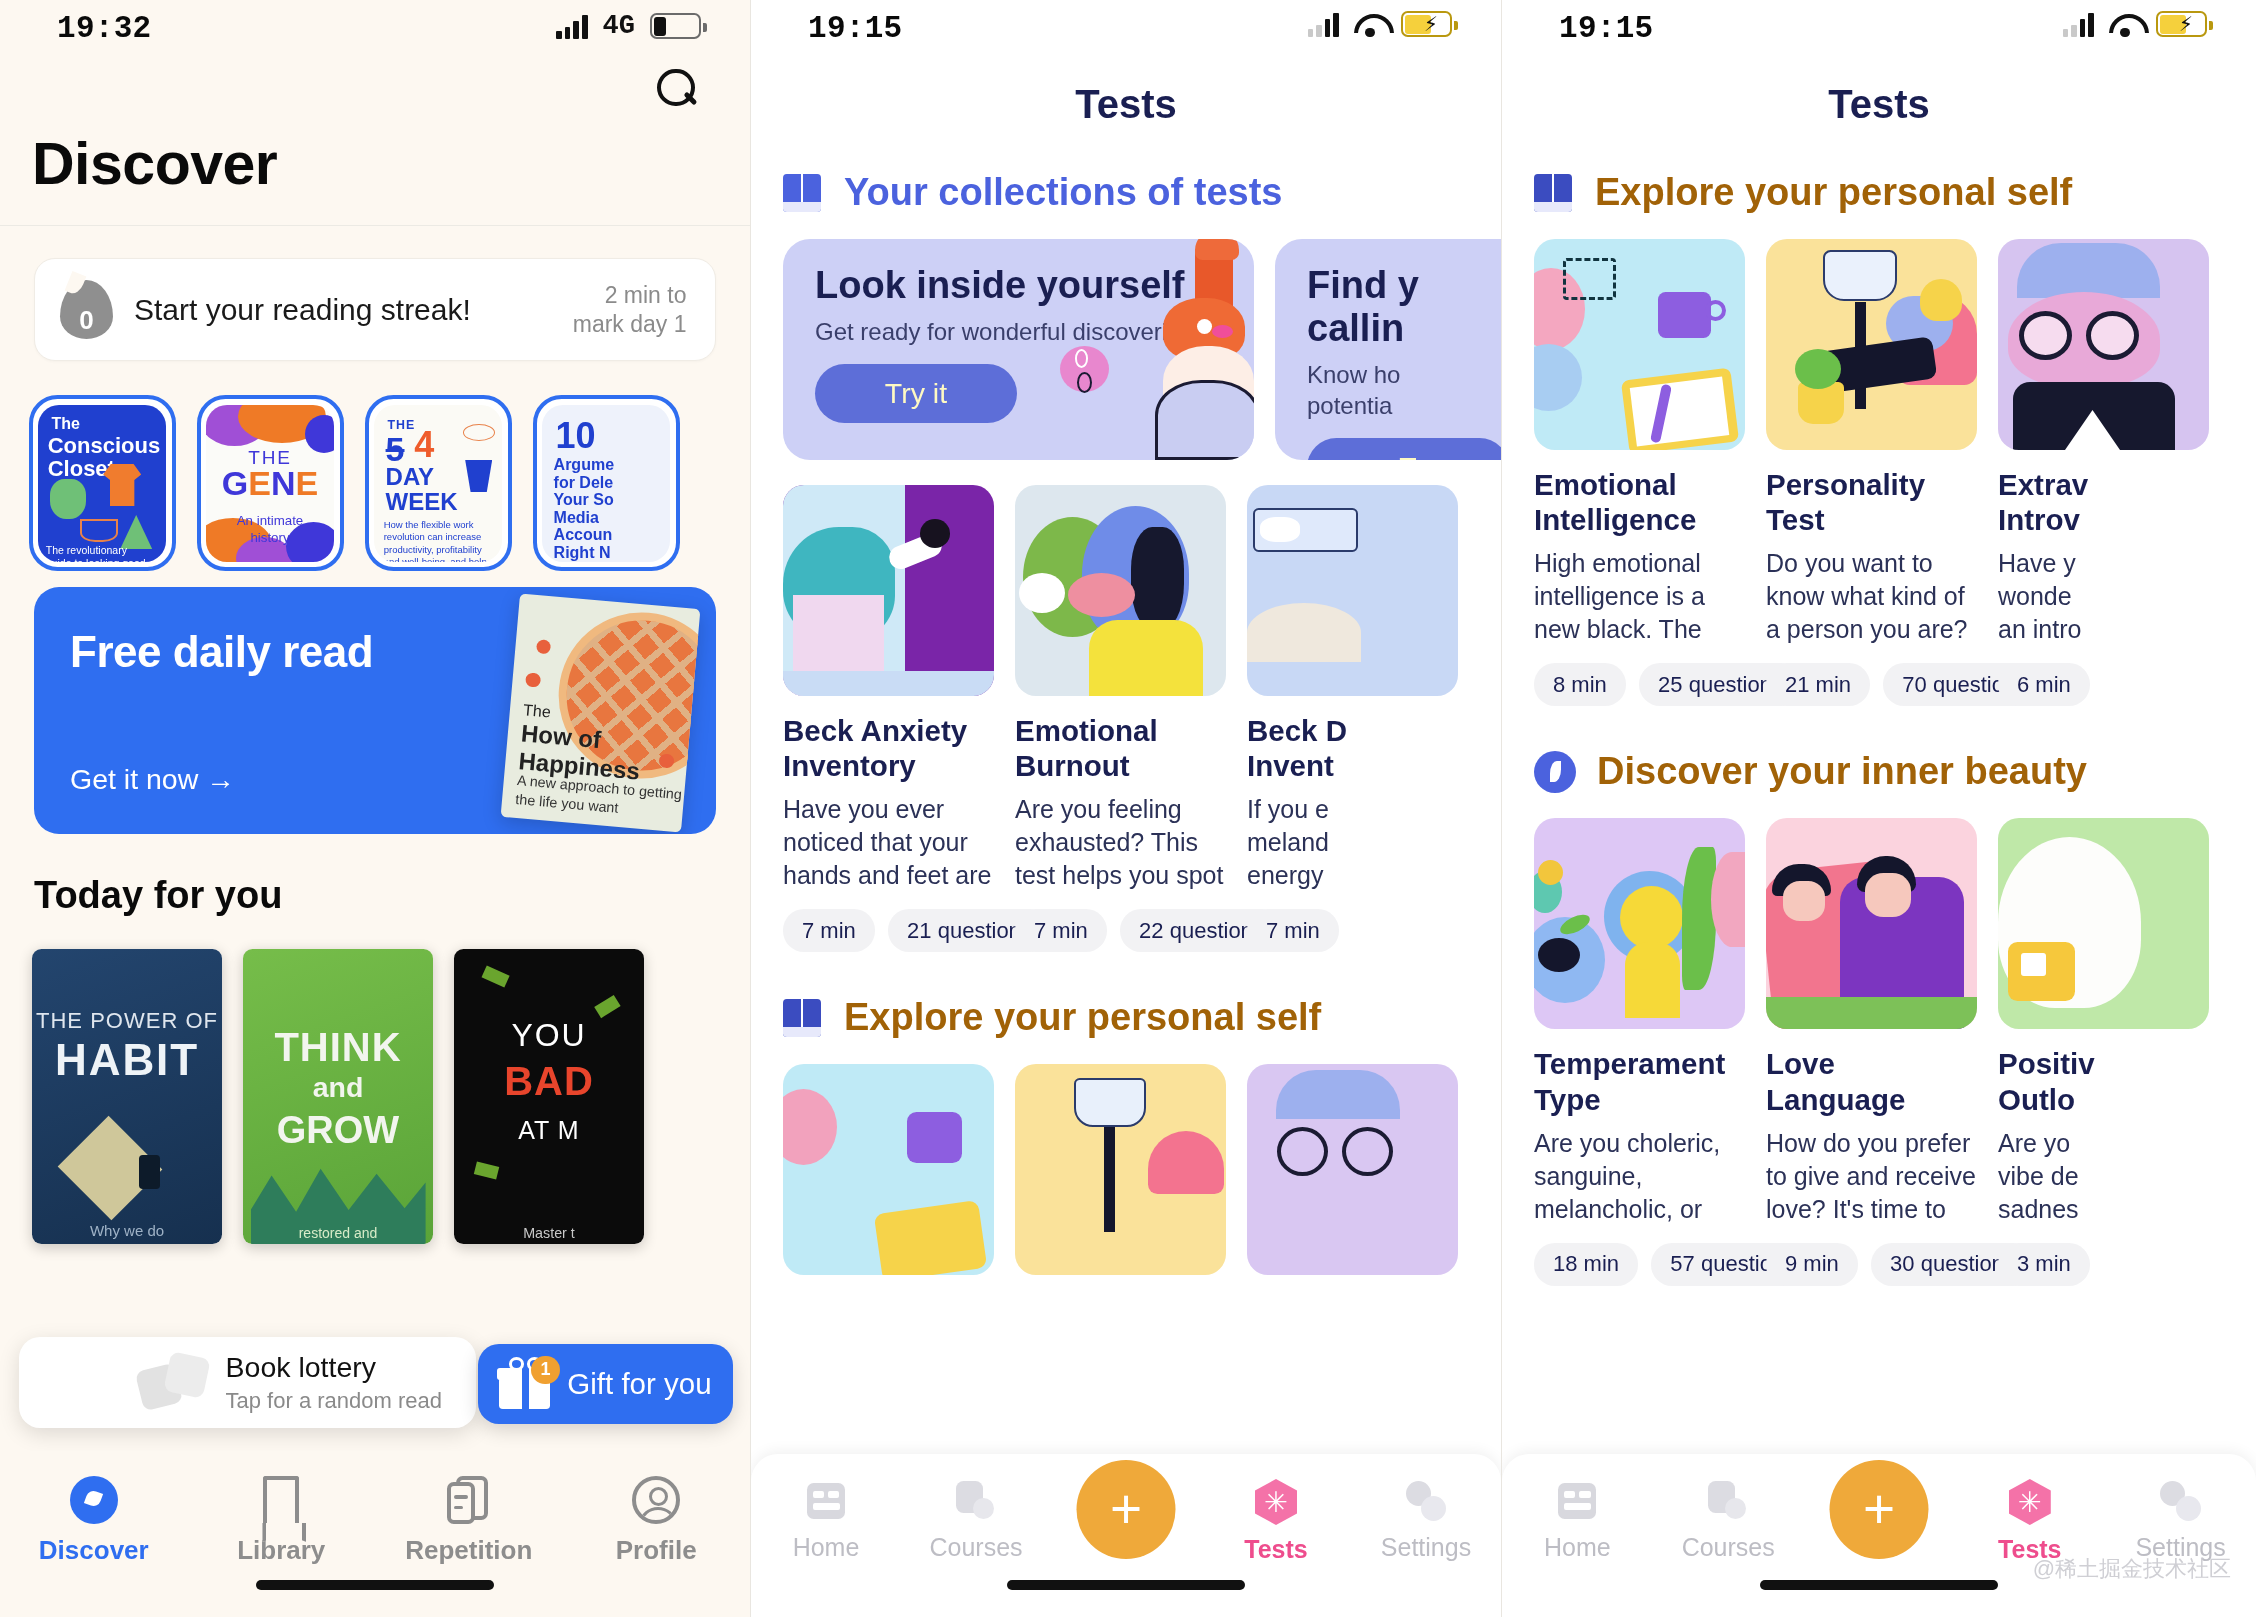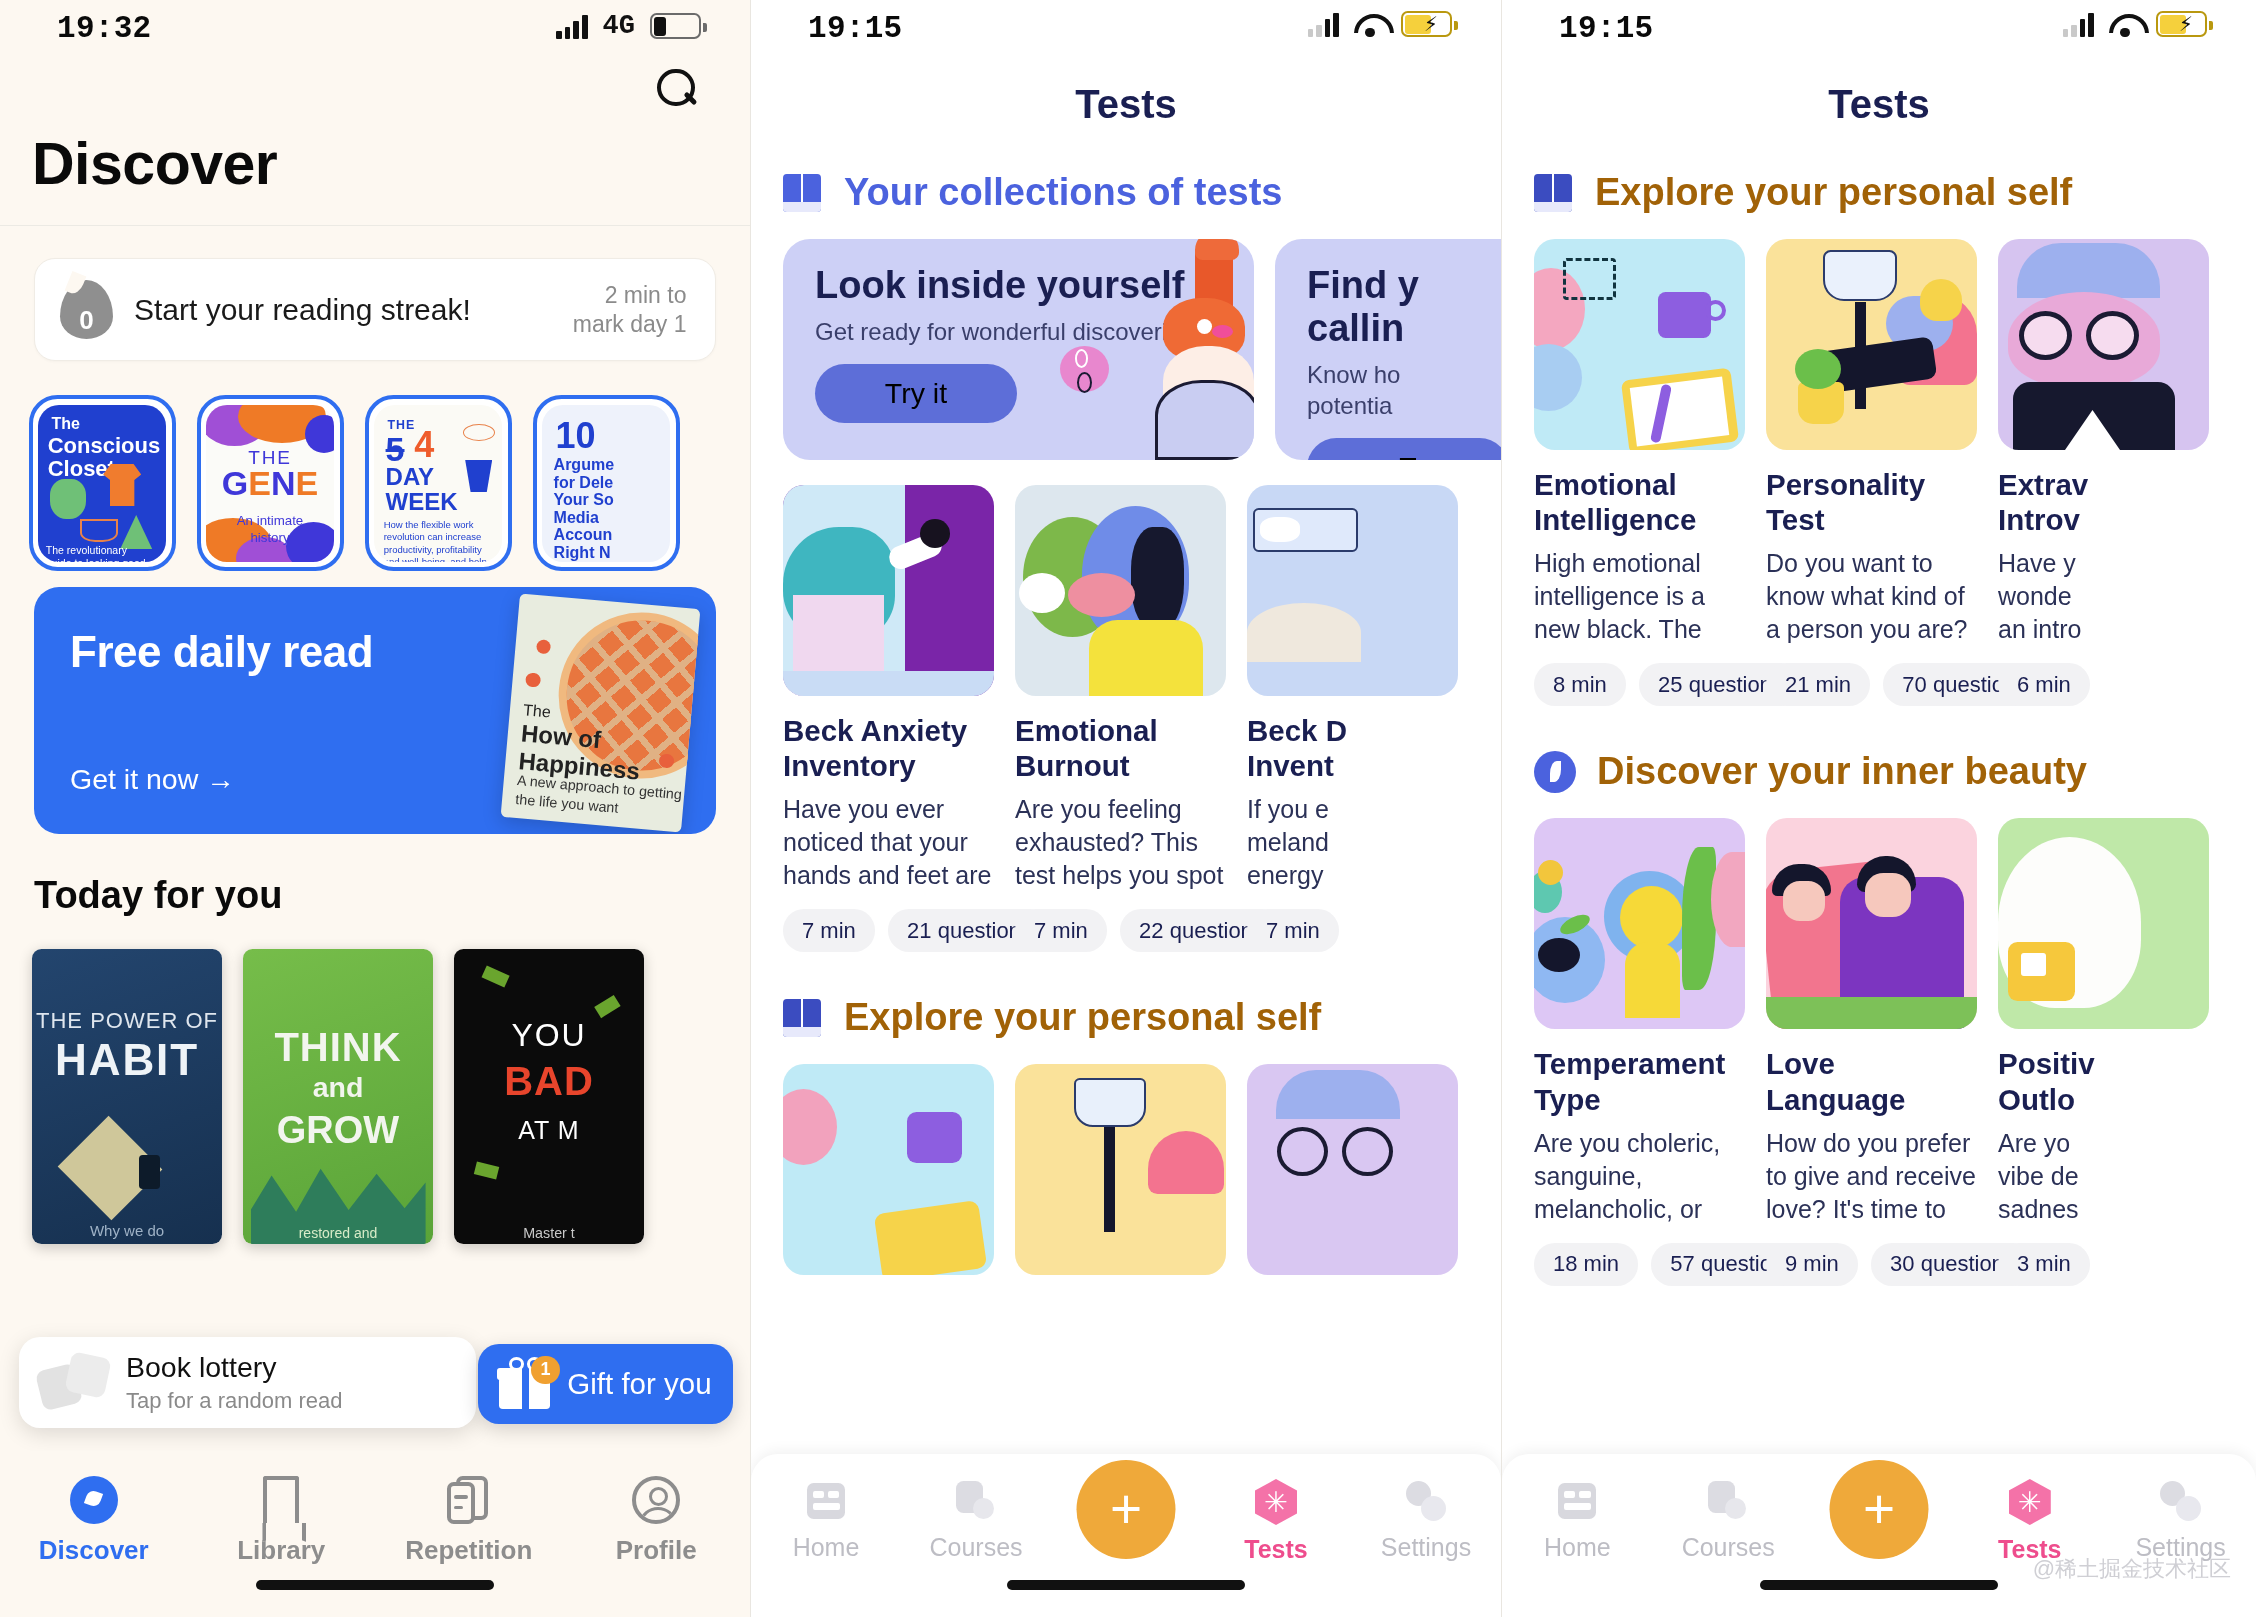--- a/index.html
+++ b/index.html
@@ -105,21 +105,21 @@
   .dot { position:absolute; width:14.3px; height:14.3px; background:#e8603c; border-radius:50%; }
 
   .today-title { font-size:38px; font-weight:800; color:#0a0a0a; padding: 40px 0 0 34px; }
   .todayrow { display:flex; gap:21px; padding: 32px 0 0 32px; }
   .tbook { width:190px; height:295px; border-radius:9.5px; flex:none; position:relative; overflow:hidden;
     box-shadow:0 3.8px 13.3px rgba(0,0,0,.2); }
 
   .lottery {
     position:absolute; left:19px; bottom:190px; width:457px; height:91px; background:#fff;
     border-radius:21px; box-shadow:0 5.7px 21px rgba(0,0,0,.13);
-    display:flex; align-items:center; padding:0 20px; gap:17px;
+    display:flex; align-items:center; padding:0 34px; gap:17px;justify-content:flex-end;
   }
   .dice { width:70px; height:55px; position:relative; flex:none; }
   .dice i { position:absolute; width:40px; height:40px; background:#e2e2e2; border-radius:8.6px;
     transform:rotate(-14deg); }
   .dice i:nth-child(1){left:0;top:12.4px;}
   .dice i:nth-child(2){left:28.5px;top:0;transform:rotate(12deg);background:#ececec;}
   .lot-t { font-size:28.5px; color:#111; line-height:1.15; }
   .lot-s { font-size:22px; color:#8a8a8a; margin-top:3.8px; }
 
   .gift {
@@ -184,21 +184,21 @@
 
   .hrow { display:flex; gap:21px; padding-left:32px; margin-top:25px; }
   .promo {
     width:471px; height:221px; background:#cdd0f6; border-radius:27px; flex:none;
     position:relative; overflow:hidden; padding: 25px 0 0 32px;
   }
   .promo h3 { font-size:38px; font-weight:700; color:#1a1f52; line-height:1.12; }
   .promo p { font-size:24px; color:#3a3f6b; margin-top:9.5px; line-height:1.3; }
   .promo .btn {
     margin-top:17px; width:202px; height:59px; background:#5d6ed8; border-radius:30px;
-    color:#000000; font-size:28.5px; display:flex; align-items:center; justify-content:center;
+    color:#fef9c3; font-size:28.5px; display:flex; align-items:center; justify-content:center;
   }
   .promo .art { position:absolute; right:0; bottom:0; width:200px; height:221px; }
 
   .tcard { width:211px; flex:none; }
   .timg { width:211px; height:211px; border-radius:21px; overflow:hidden; position:relative; }
   .tname { font-size:29.5px; font-weight:700; color:#1a1f52; line-height:1.2; margin-top:17px; }
   .tdesc { font-size:25px; color:#2b3157; line-height:1.32; margin-top:9.5px;
     max-height:99px; overflow:hidden; }
   .chips { display:flex; gap:13.3px; margin-top:17px; }
   .chip { background:#f2f2f4; border-radius:21px; padding:8.6px 19px; font-size:22px; color:#1a1f52; white-space:nowrap; }

